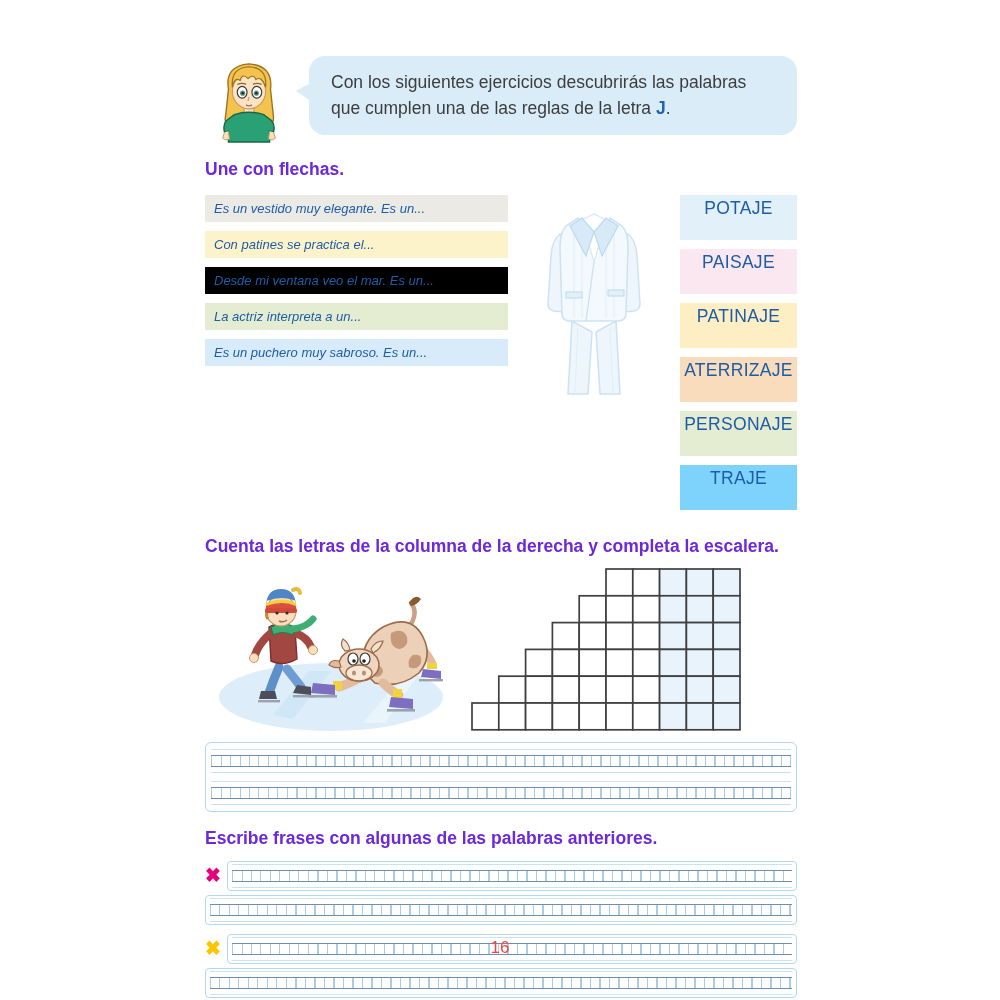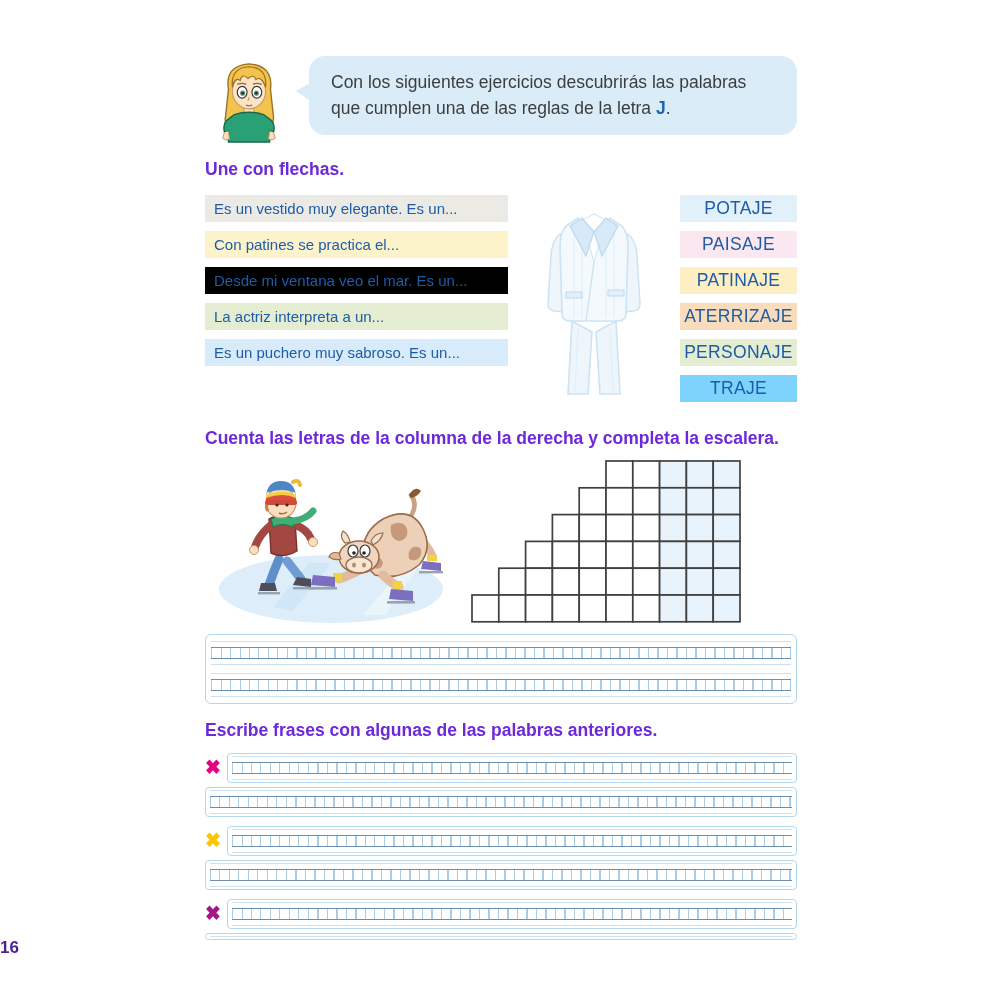--- a/index.html
+++ b/index.html
@@ -32,27 +32,27 @@
   .h1 { margin-top:14px; }
   .h2 { margin-top:16px; }
   .h3 { margin-top:16px; width:100%; }
   .h4 { margin-top:15px; }
 
   
   .match-row { display:flex; margin-top:13px; }
   .clues-col { flex:none; width:303px; display:flex; flex-direction:column; }
   .clue-row {
     height:27px; line-height:27px; padding-left:9px; margin-bottom:9px;
-    font-size:15px; color:#1e5ca8; white-space:nowrap;
+    font-size:13px; color:#1e5ca8; white-space:nowrap;font-style:italic;
   }
   .suit-col { flex:none; width:172px; display:flex; justify-content:center; }
   .suit-col svg { margin-top:9px; }
   .answers-col { flex:none; width:117px; display:flex; flex-direction:column; }
   .answer-row {
-    height:27px; line-height:27px; margin-bottom:9px; text-align:center;
+    height:45px; line-height:27px; margin-bottom:9px; text-align:center;
     font-size:17.5px; color:#1e5ca8; letter-spacing:.3px;
   }
 
   
   .ladder-row { display:flex; align-items:flex-end; margin-top:10px; }
   .skate-illu { flex:none; margin-left:8px; }
   .ladder-grid { flex:none; margin-left:26px; margin-bottom:2px; }
 
   
   .wband { width:100%; }
@@ -73,22 +73,22 @@
     flex:none; width:22px; font-size:19px; font-weight:bold; line-height:1;
     transform:scaleY(1.05); letter-spacing:0;
   }
   .lbox {
     border:1px solid #b3d7ee; border-radius:4px; padding:2px 4px; background:#fff; flex:1;
   }
   .lbox.full { margin-left:0; }
 
   
   .page-number {
-    position:absolute; left:0; right:0; bottom:42px; text-align:left;
-    font-size:17px; font-weight:bold; color:#4c1d95;
+    position:absolute; left:0; right:0; bottom:42px; text-align:center;
+    font-size:17px; font-weight:normal; color:#ef4444;
   }
 </style>
 </head>
 <body>
 
 <div class="page">
   <div class="content">
 
     <div class="header">
       <svg class="avatar" viewBox="0 0 90 90">

